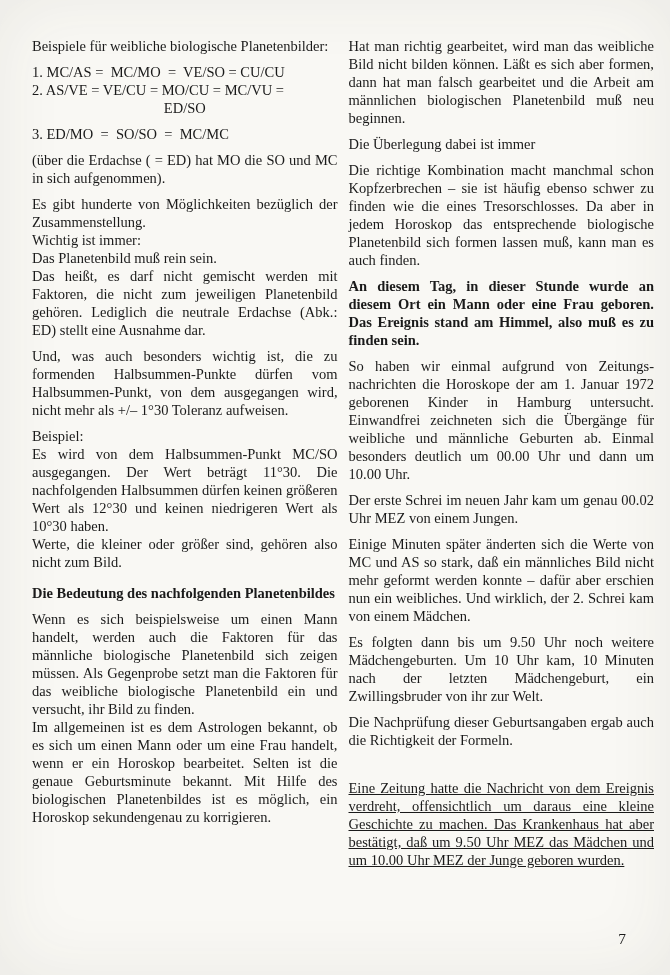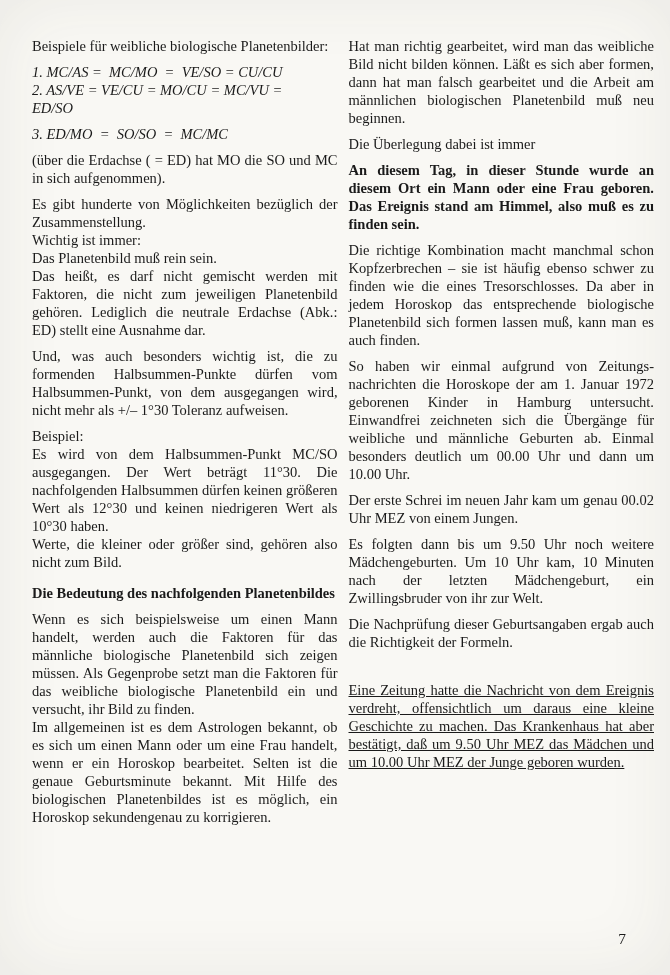--- a/index.html
+++ b/index.html
@@ -28,23 +28,23 @@
     font-size: 14.5px;
     line-height: 18px;
   }
   .block { margin: 8px 0 0 0; }
   .col .block:first-child { margin-top: 0; }
   .block.tight { margin-top: 0; }
   .block.gap { margin-top: 30px; text-decoration: underline; }
   .para { text-align: justify; }
   .bold { font-weight: 700; text-align: justify; }
   .heading { font-weight: 700; margin-top: 13px; text-align: justify; }
-  .list-item { white-space: pre-wrap; font-style: italic; }
+  .list-item { white-space: pre-wrap; }
   .list-item .cont {
-    text-align: left;
+    text-align: center;
     white-space: normal;
   }
   .page-number {
     position: absolute;
     right: 44px;
     bottom: 27px;
     font-size: 15.5px;
     color: #1a1a1a;
   }
 </style>
@@ -67,23 +67,24 @@
         <div class="block para">Beispiel:</div>
         <div class="block para tight">Es wird von dem Halbsummen-Punkt MC/SO ausgegangen. Der Wert beträgt 11°30. Die nachfolgenden Halbsummen dürfen keinen größeren Wert als 12°30 und keinen niedri­geren Wert als 10°30 haben.</div>
         <div class="block para tight">Werte, die kleiner oder größer sind, gehören also nicht zum Bild.</div>
         <div class="block heading">Die Bedeutung des nachfolgenden Planeten­bildes</div>
         <div class="block para">Wenn es sich beispielsweise um einen Mann handelt, werden auch die Faktoren für das männliche biologische Planetenbild sich zei­gen müssen. Als Gegenprobe setzt man die Faktoren für das weibliche biologische Pla­netenbild ein und versucht, ihr Bild zu finden.</div>
         <div class="block para tight">Im allgemeinen ist es dem Astrologen be­kannt, ob es sich um einen Mann oder um eine Frau handelt, wenn er ein Horoskop bearbeitet. Selten ist die genaue Geburts­minute bekannt. Mit Hilfe des biologischen Planetenbildes ist es möglich, ein Horoskop sekundengenau zu korrigieren.</div>
       </div>
     <div class="col" id="col-right">
         <div class="block para">Hat man richtig gearbeitet, wird man das weibliche Bild nicht bilden können. Läßt es sich aber formen, dann hat man falsch gearbeitet und die Arbeit am männlichen bio­logischen Planetenbild muß neu beginnen.</div>
         <div class="block para">Die Überlegung dabei ist immer</div>
+        <div class="block para">Die richtige Kombination macht manchmal schon Kopfzerbrechen – sie ist häufig eben­so schwer zu finden wie die eines Tresor­schlosses. Da aber in jedem Horoskop das entsprechende biologische Planetenbild sich formen lassen muß, kann man es auch finden.</div>
         <div class="block bold">An diesem Tag, in dieser Stunde wurde an diesem Ort ein Mann oder eine Frau geboren. Das Ereignis stand am Himmel, also muß es zu finden sein.</div>
-        <div class="block para">Die richtige Kombination macht manchmal schon Kopfzerbrechen – sie ist häufig eben­so schwer zu finden wie die eines Tresor­schlosses. Da aber in jedem Horoskop das entsprechende biologische Planetenbild sich formen lassen muß, kann man es auch finden.</div>
         <div class="block para">So haben wir einmal aufgrund von Zeitungs­nachrichten die Horoskope der am 1. Januar 1972 geborenen Kinder in Hamburg unter­sucht. Einwandfrei zeichneten sich die Über­gänge für weibliche und männliche Geburten ab. Einmal besonders deutlich um 00.00 Uhr und dann um 10.00 Uhr.</div>
         <div class="block para">Der erste Schrei im neuen Jahr kam um ge­nau 00.02 Uhr MEZ von einem Jungen.</div>
+        <div class="block para">Einige Minuten später änderten sich die Werte von MC und AS so stark, daß ein männliches Bild nicht mehr geformt werden konnte – dafür aber erschien nun ein weibliches. Und wirklich, der 2. Schrei kam von einem Mäd­chen.</div>
         <div class="block para">Es folgten dann bis um 9.50 Uhr noch weitere Mädchengeburten. Um 10 Uhr kam, 10 Mi­nuten nach der letzten Mädchengeburt, ein Zwillingsbruder von ihr zur Welt.</div>
         <div class="block para">Die Nachprüfung dieser Geburtsangaben er­gab auch die Richtigkeit der Formeln.</div>
         <div class="block para gap">Eine Zeitung hatte die Nachricht von dem Er­eignis verdreht, offensichtlich um daraus eine kleine Geschichte zu machen. Das Kran­kenhaus hat aber bestätigt, daß um 9.50 Uhr MEZ das Mädchen und um 10.00 Uhr MEZ der Junge geboren wurden.</div>
       </div>
   </div>
   <div class="page-number">7</div>
 </div>
 
 </body></html>

